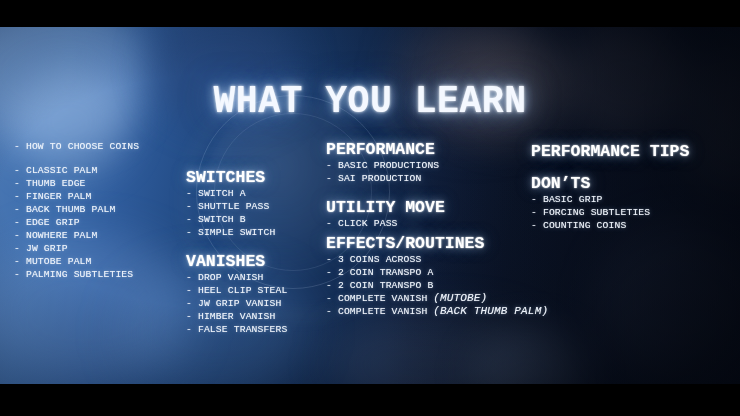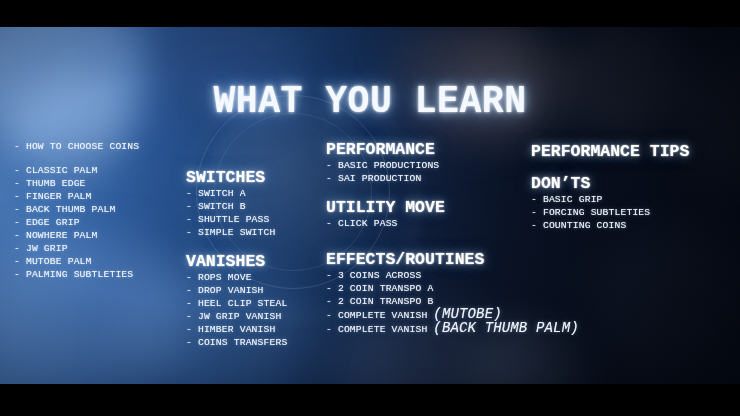--- a/index.html
+++ b/index.html
@@ -82,21 +82,21 @@
     text-shadow:0 0 2px rgba(255,255,255,.85),
                 0 0 8px rgba(190,218,252,.6),
                 0 0 18px rgba(130,180,240,.35);
   }
   .item{
     font-size:9.7px;color:#edf3fb;line-height:13px;white-space:nowrap;
     letter-spacing:.15px;
     text-shadow:0 0 1px rgba(255,255,255,.55),
                 0 0 5px rgba(170,205,245,.45);
   }
-  .item .paren{font-style:italic;font-size:14px;}
+  .item .paren{font-style:italic;font-size:11px;}
   .preline{margin-bottom:11px;}
   .gap{height:13px;}
 </style>
 </head>
 <body>
 
 <div id="stage">
 
   <div id="video">
     <div class="bgbase"></div>
@@ -142,48 +142,47 @@
         <div class="item">- JW GRIP</div>
         <div class="item">- MUTOBE PALM</div>
         <div class="item">- PALMING SUBTLETIES</div>
       </div>
     </div>
 
     <div class="col" id="col2">
       <div class="hdr">SWITCHES</div>
       <div>
         <div class="item">- SWITCH A</div>
+        <div class="item">- SHUTTLE PASS</div>
         <div class="item">- SWITCH B</div>
-        <div class="item">- SHUTTLE PASS</div>
         <div class="item">- SIMPLE SWITCH</div>
       </div>
       <div class="gap"></div>
       <div class="hdr">VANISHES</div>
       <div>
-        <div class="item">- ROPS MOVE</div>
         <div class="item">- DROP VANISH</div>
         <div class="item">- HEEL CLIP STEAL</div>
         <div class="item">- JW GRIP VANISH</div>
         <div class="item">- HIMBER VANISH</div>
-        <div class="item">- COINS TRANSFERS</div>
+        <div class="item">- FALSE TRANSFERS</div>
       </div>
     </div>
 
     <div class="col" id="col3">
       <div class="hdr">PERFORMANCE</div>
       <div>
         <div class="item">- BASIC PRODUCTIONS</div>
         <div class="item">- SAI PRODUCTION</div>
       </div>
       <div class="gap"></div>
       <div class="hdr">UTILITY MOVE</div>
       <div>
         <div class="item">- CLICK PASS</div>
       </div>
-      <div class="hdr" style="margin-top:20px;">EFFECTS/ROUTINES</div>
+      <div class="hdr" style="margin-top:4px;">EFFECTS/ROUTINES</div>
       <div>
         <div class="item">- 3 COINS ACROSS</div>
         <div class="item">- 2 COIN TRANSPO A</div>
         <div class="item">- 2 COIN TRANSPO B</div>
         <div class="item">
           <span>- COMPLETE VANISH</span>
           <span class="paren">(MUTOBE)</span>
         </div>
         <div class="item">
           <span>- COMPLETE VANISH</span>

